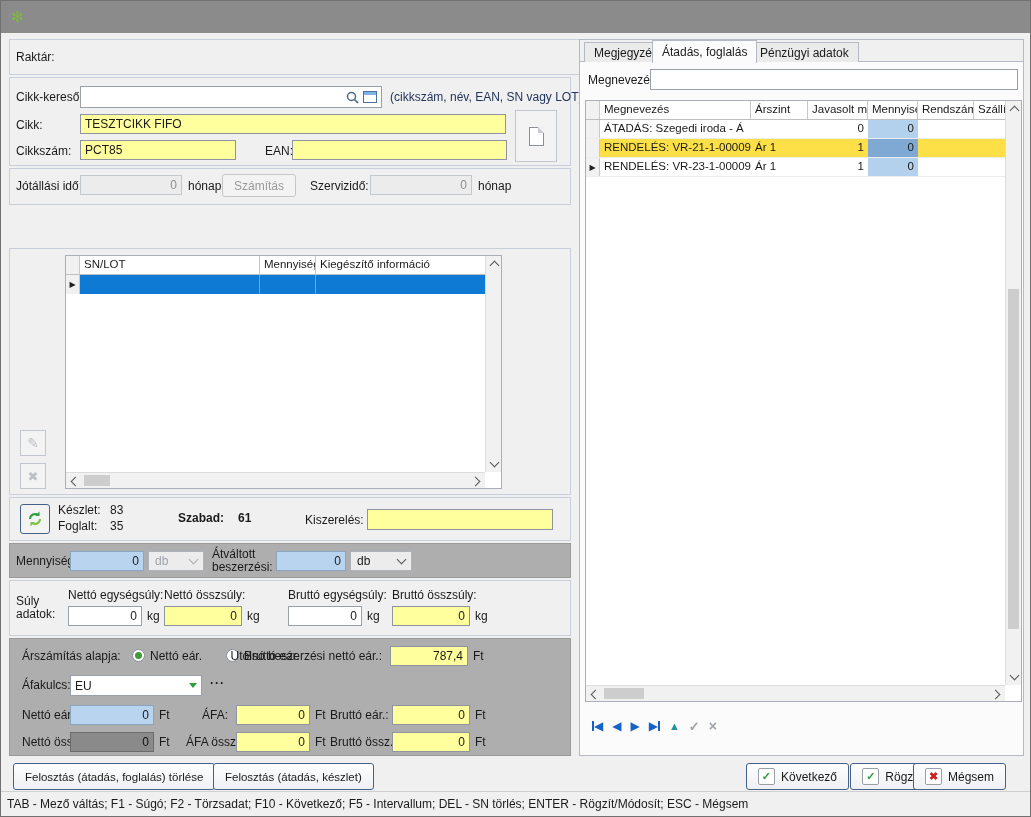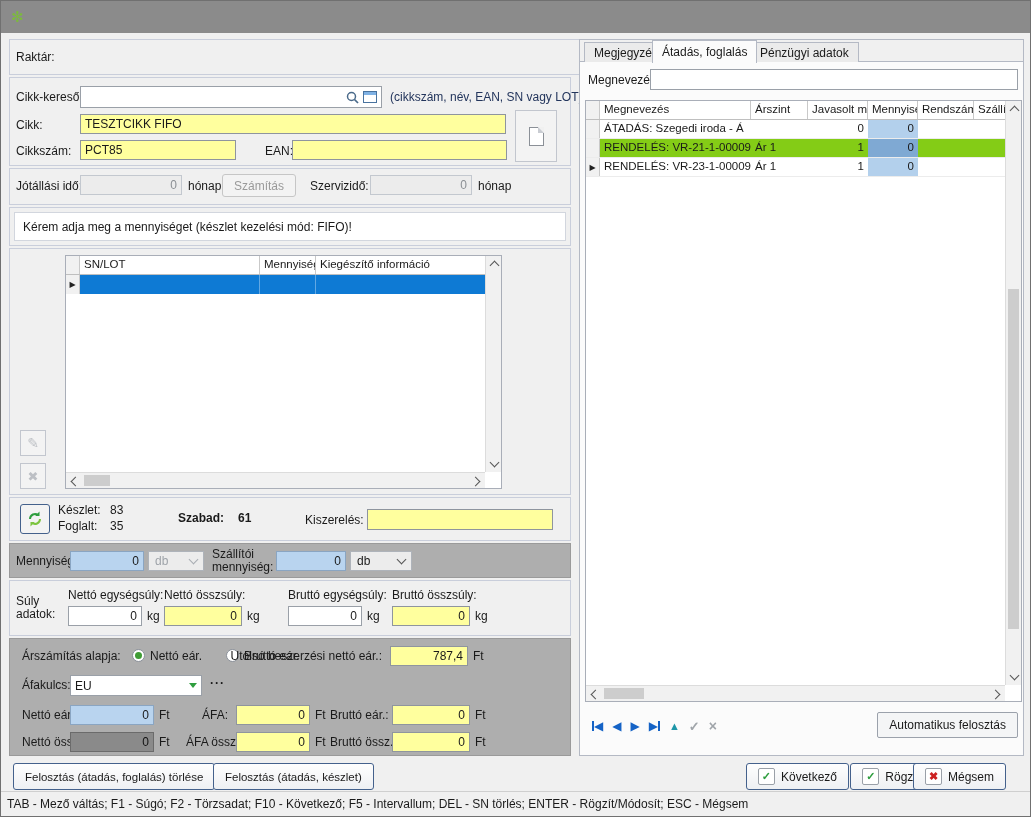--- a/index.html
+++ b/index.html
@@ -137,25 +137,20 @@
     <div class="btn disb" style="left:212px;top:5px;height:23px">
       <span>Számítás</span>
     </div>
     <span class="lbl" style="left:300px;top:10px">Szervizidő:</span>
     <div class="inp disf r" style="left:360px;top:6px;width:102px">
       <span>0</span>
     </div>
     <span class="lbl" style="left:468px;top:10px">hónap</span>
   </div>
 
-  <div class="grp" style="left:8px;top:206px;width:562px;height:39px">
-    <div class="abs" style="left:4px;top:4px;right:4px;bottom:4px;background:#fff;border:1px solid #d2d6de">
-      <span class="lbl" style="left:8px;top:7px">Kérem adja meg a mennyiséget (készlet kezelési mód: FIFO)!</span>
-    </div>
-  </div>
 
   <div class="grp" style="left:8px;top:247px;width:562px;height:247px">
     <div class="grid" style="left:55px;top:6px;width:437px;height:234px">
       <div class="gh" style="width:421px">
         <div class="indcol" style="width:14px;min-width:14px"></div>
         <div class="hc" style="width:180px">SN/LOT</div>
         <div class="hc" style="width:56px">Mennyiség</div>
         <div class="hc" style="flex:1;border-right:none">Kiegészítő információ</div>
       </div>
       <div class="gr" style="width:421px;border-bottom:none">
@@ -220,21 +215,21 @@
 
   <div class="band" style="left:8px;top:542px;width:562px;height:35px">
     <span class="lbl" style="left:6px;top:10px">Mennyiség:</span>
     <div class="inp blue r" style="left:60px;top:7px;width:74px">
       <span>0</span>
     </div>
     <div class="sel disabled" style="left:138px;top:7px;width:56px">
       <span>db</span>
         <i class="chev down" style="border-color:#a8adb3"></i>
     </div>
-    <span class="lbl two" style="left:202px;top:4px;width:62px">Szállítói mennyiség:</span>
+    <span class="lbl two" style="left:202px;top:4px;width:62px">Átváltott beszerzési:</span>
     <div class="inp blue r" style="left:266px;top:7px;width:70px">
       <span>0</span>
     </div>
     <div class="sel" style="left:340px;top:7px;width:62px">
       <span>db</span>
         <i class="chev down"></i>
     </div>
   </div>
 
   <div class="grp" style="left:8px;top:579px;width:562px;height:56px">
@@ -345,21 +340,21 @@
       <div class="gr" style="width:421px">
         <div class="indcol" style="width:14px;min-width:14px"></div>
         <div class="c" style="width:151px">ÁTADÁS: Szegedi iroda - Á</div>
         <div class="c" style="width:57px"></div>
         <div class="c r" style="width:60px">0</div>
         <div class="c r" style="width:50px;background:#b3d0ec">0</div>
         <div class="c" style="width:56px"></div>
         <div class="c" style="flex:1"></div>
       </div>
 
-      <div class="gr" style="width:421px;background:#84cc16">
+      <div class="gr" style="width:421px;background:#fde047">
         <div class="indcol" style="width:14px;min-width:14px"></div>
         <div class="c" style="width:151px">RENDELÉS: VR-21-1-00009</div>
         <div class="c" style="width:57px">Ár 1</div>
         <div class="c r" style="width:60px">1</div>
         <div class="c r" style="width:50px;background:#7fa9d3">0</div>
         <div class="c" style="width:56px"></div>
         <div class="c" style="flex:1"></div>
       </div>
 
       <div class="gr" style="width:421px">
@@ -398,23 +393,20 @@
 
     <div class="navrow" style="left:12px;top:678px">
       <span class="ntri"><i class="vbar"></i>◀</span>
       <span class="ntri">◀</span>
       <span class="ntri">▶</span>
       <span class="ntri">▶<i class="vbar"></i></span>
       <span style="color:#1e96a8;font-size:11px">▲</span>
       <span style="color:#a0a5aa;font-weight:bold;font-size:13px">✓</span>
       <span style="color:#a0a5aa;font-weight:bold;font-size:14px">×</span>
     </div>
-    <div class="btn silver" style="right:5px;top:672px;height:26px">
-      <span>Automatikus felosztás</span>
-    </div>
   </div>
 
   <div class="btn" style="left:12px;top:762px;height:27px;font-size:11.5px">
     <span>Felosztás (átadás, foglalás) törlése</span>
   </div>
   <div class="btn" style="left:212px;top:762px;height:27px;font-size:11.5px">
     <span>Felosztás (átadás, készlet)</span>
   </div>
 
   <div class="btn" style="right:181px;top:762px;height:27px">

